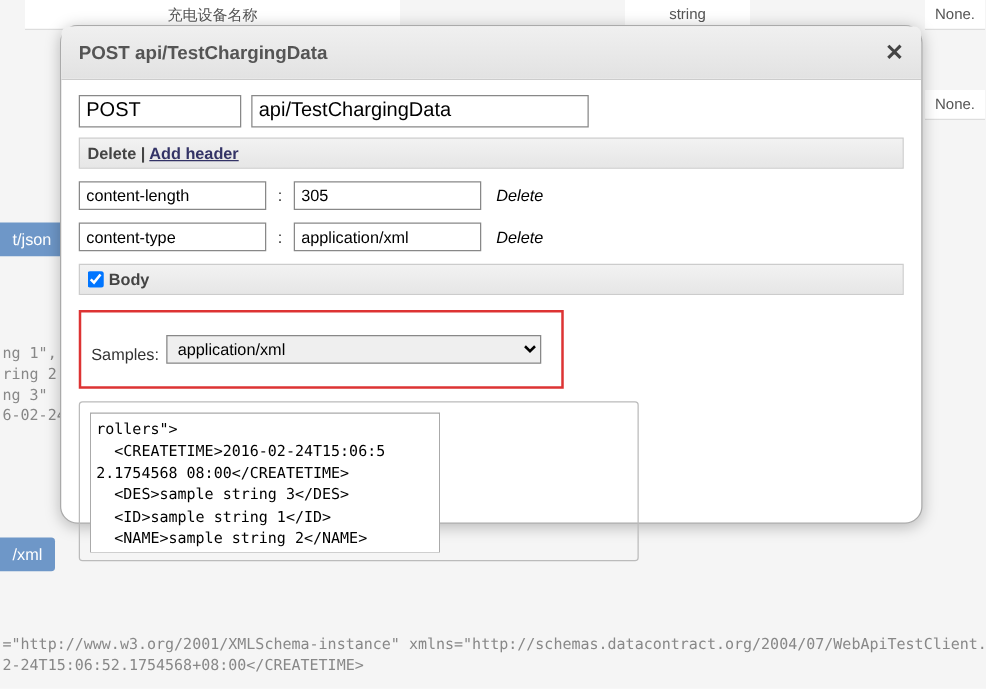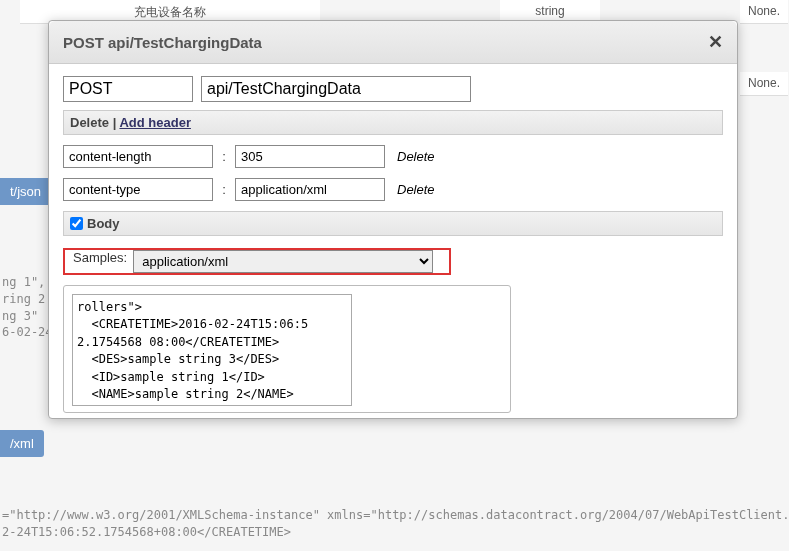--- a/index.html
+++ b/index.html
@@ -19,21 +19,21 @@
   .sidebar-btn { position:absolute; left:0; background:#6e97c8; color:#fff; padding:6px 10px; font-size:13px; border-top-right-radius:3px; border-bottom-right-radius:3px; }
   .bg-code { position:absolute; left:0; top:270px; font-family:Consolas, monospace; font-size:12px; color:#888; line-height:1.4; padding:4px 2px; white-space:pre; }
   .bg-footer { position:absolute; left:0; right:0; bottom:8px; font-family:Consolas, monospace; font-size:12px; color:#888; line-height:1.4; padding:2px 2px; white-space:pre; }
 
   .modal {
     position:absolute;
     left:48px; top:20px;
     width:690px; height:399px;
     background:#fff;
     border:1px solid #aaa;
-    border-radius:4px;
+    border-radius:14px;
     box-shadow:0 2px 12px rgba(0,0,0,.25);
     padding:0;
   }
   .modal-title {
     background: linear-gradient(#f0f0f0,#e2e2e2);
     border-bottom:1px solid #ccc;
     border-radius:6px 6px 0 0;
     padding:10px 14px;
     font-weight:bold; font-size:15px; color:#555;
     display:flex; justify-content:space-between; align-items:center;
@@ -60,22 +60,22 @@
   .hdr-val { width:150px; }
   .hdr-colon { width:10px; text-align:center; }
   .hdr-del { color:#000000; font-size:13px; margin-left:6px;font-style:italic; }
 
   .body-bar { margin-top:10px; display:flex; align-items:center; }
   .body-bar input[type=checkbox]{ margin-right:4px; }
 
   .samples-row {
     margin-top:12px;
     border:2px solid #d33;
-    padding:0 8px;
-    display:flex; align-items:flex-start; gap:6px;
+    padding:18px 8px;
+    display:flex; align-items:flex-end; gap:6px;
     width:388px;
   }
   .samples-row select { width:300px; padding:2px 4px; font-size:13px; border:1px solid #888; }
 
   .body-box {
     margin-top:10px;
     width:448px; height:128px;
     border:1px solid #bbb; border-radius:3px;
     padding:8px; position:relative;
   }

